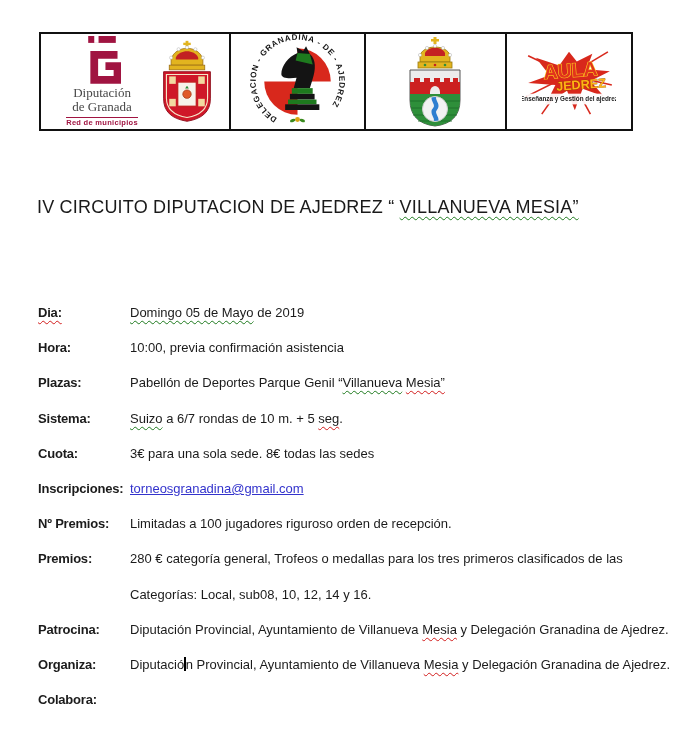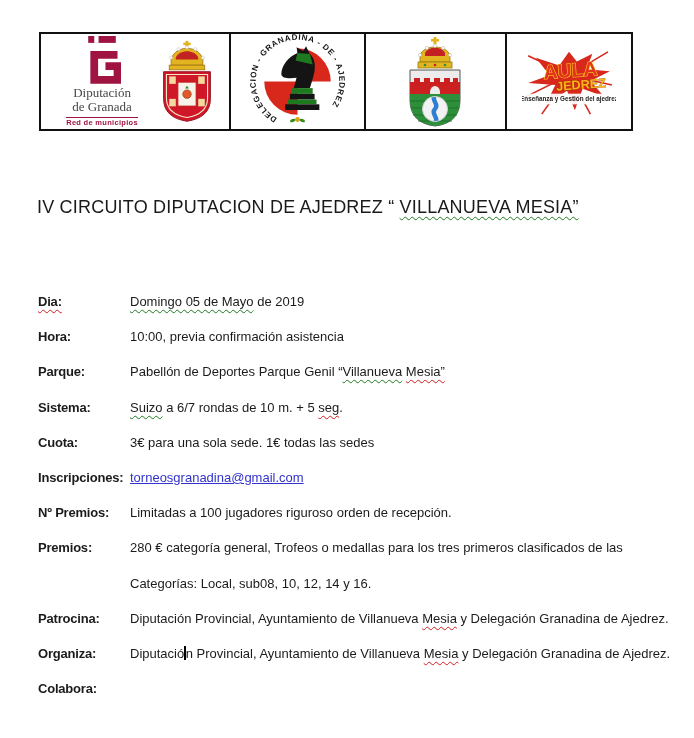--- a/index.html
+++ b/index.html
@@ -26,21 +26,21 @@
   .dip-tagline{
     margin-top:3px;padding-top:0;border-top:1.5px solid #A01441;
     font-size:7.5px;font-weight:bold;color:#A01441;letter-spacing:.3px;white-space:nowrap;
   }
   
   .doc-title{
     position:absolute;left:37px;top:197px;margin:0;
     font-size:18px;font-weight:400;letter-spacing:.2px;color:#1a1a1a;white-space:nowrap;
   }
   
-  .details{position:absolute;left:38px;top:294px;width:656px;}
+  .details{position:absolute;left:38px;top:305px;width:656px;}
   .detail-row{display:flex;height:35.2px;line-height:16px;font-size:13px;}
   .detail-label{flex:0 0 92px;font-weight:bold;white-space:nowrap;letter-spacing:-0.2px;}
   .detail-value{white-space:nowrap;}
   .wavy-green{
     text-decoration-line:underline;text-decoration-style:wavy;
     text-decoration-color:#1e7a1e;text-decoration-thickness:1px;
     text-underline-offset:3px;text-decoration-skip-ink:none;
   }
   .wavy-red{
     text-decoration-line:underline;text-decoration-style:wavy;
@@ -172,30 +172,30 @@
 <div class="details" id="details">
     <div class="detail-row">
       <span class="detail-label wavy-red">Dia:</span>
       <span class="detail-value"><span class="wavy-green">Domingo 05 de Mayo</span><span> de 2019</span></span>
     </div>
     <div class="detail-row">
       <span class="detail-label">Hora:</span>
       <span class="detail-value"><span>10:00, previa confirmación asistencia</span></span>
     </div>
     <div class="detail-row">
-      <span class="detail-label">Parque:</span>
+      <span class="detail-label">Plazas:</span>
       <span class="detail-value"><span>Pabellón de Deportes Parque Genil “</span><span class="wavy-green">Villanueva</span><span> </span><span class="wavy-red">Mesia”</span></span>
     </div>
     <div class="detail-row">
       <span class="detail-label">Sistema:</span>
       <span class="detail-value"><span class="wavy-green">Suizo</span><span> a 6/7 rondas de 10 m. + 5 </span><span class="wavy-red">seg</span><span>.</span></span>
     </div>
     <div class="detail-row">
       <span class="detail-label">Cuota:</span>
-      <span class="detail-value"><span>3€ para una sola sede. 1€ todas las sedes</span></span>
+      <span class="detail-value"><span>3€ para una sola sede. 8€ todas las sedes</span></span>
     </div>
     <div class="detail-row">
       <span class="detail-label">Inscripciones:</span>
       <span class="detail-value"><a class="mail-link">torneosgranadina@gmail.com</a></span>
     </div>
     <div class="detail-row">
       <span class="detail-label">Nº Premios:</span>
       <span class="detail-value"><span>Limitadas a 100 jugadores riguroso orden de recepción.</span></span>
     </div>
     <div class="detail-row">

